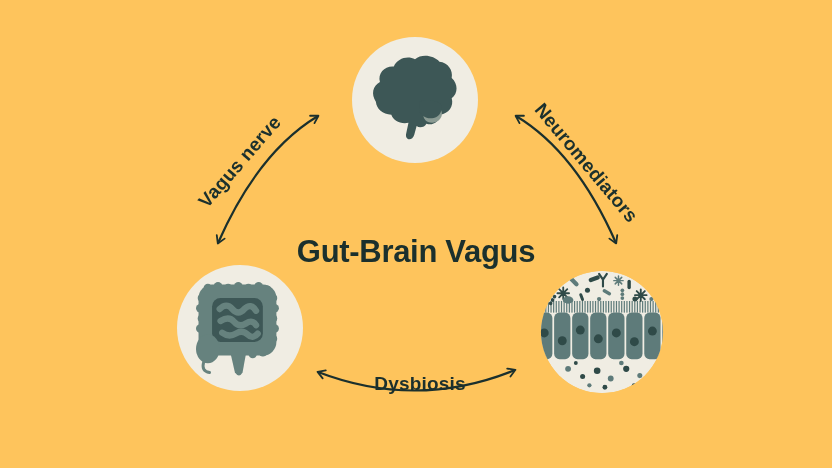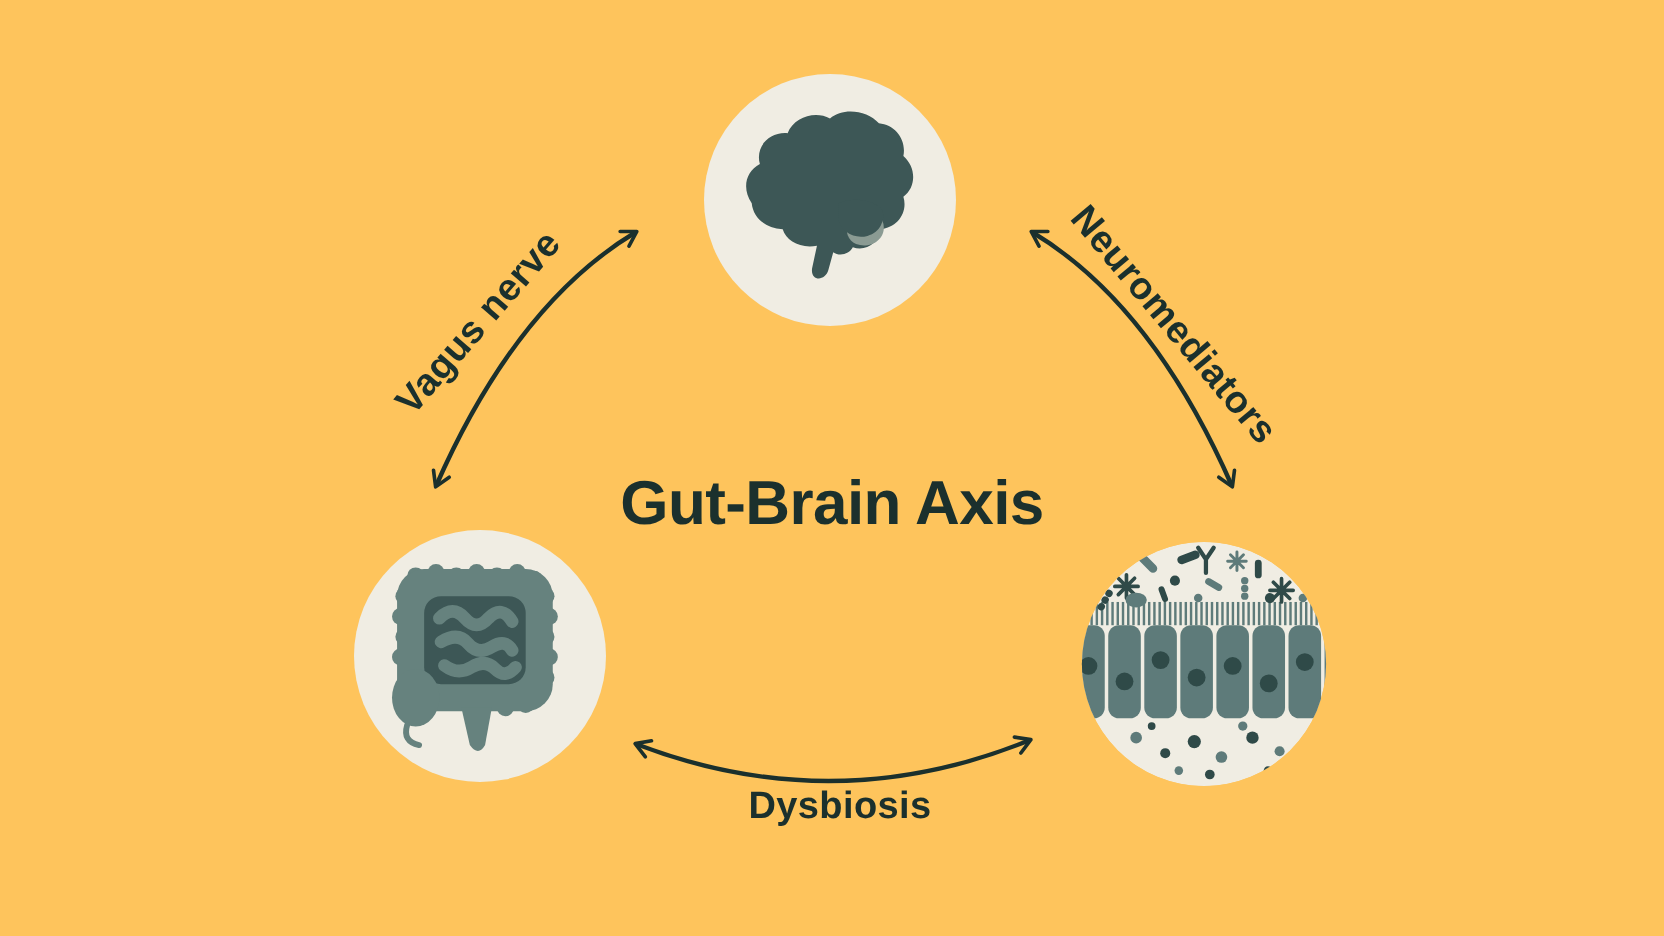--- a/index.html
+++ b/index.html
@@ -25,40 +25,40 @@
     position:absolute; left:416px; top:252px; transform:translate(-50%,-50%);
     font-size:31px; font-weight:bold; color:var(--ink); letter-spacing:-0.3px;
     white-space:nowrap;
   }
   .edge-label{
     position:absolute; font-size:19px; font-weight:bold; color:var(--ink);
     white-space:nowrap; letter-spacing:0.2px;
   }
   .label-left{left:240px; top:162px; transform:translate(-50%,-50%) rotate(-49deg);}
   .label-right{left:586px; top:163px; transform:translate(-50%,-50%) rotate(50deg);}
-  .label-bottom{left:420px; top:404px; transform:translate(-50%,-50%);}
+  .label-bottom{left:420px; top:384px; transform:translate(-50%,-50%);}
   .arrows{position:absolute; left:0; top:0; pointer-events:none;}
 </style>
 </head>
 <body>
 
 <div class="stage">
 
   <svg class="arrows" width="832" height="468" viewBox="0 0 832 468">
     <defs>
       <marker id="arrowV" viewBox="0 0 12 12" refX="9" refY="6" markerWidth="5.2" markerHeight="5.2" orient="auto-start-reverse" markerUnits="strokeWidth">
         <path d="M2,1.5 L9.5,6 L2,10.5" fill="none" stroke="var(--ink)" stroke-width="1.9" stroke-linecap="round" stroke-linejoin="round"></path>
       </marker>
     </defs>
     <path d="M 218 243 Q 258 152 318 116" fill="none" stroke="var(--ink)" stroke-width="2.2" marker-start="url(#arrowV)" marker-end="url(#arrowV)"></path>
     <path d="M 516 116 Q 576 152 616 243" fill="none" stroke="var(--ink)" stroke-width="2.2" marker-start="url(#arrowV)" marker-end="url(#arrowV)"></path>
     <path d="M 318 372 Q 417 410 515 370" fill="none" stroke="var(--ink)" stroke-width="2.2" marker-start="url(#arrowV)" marker-end="url(#arrowV)"></path>
   </svg>
 
-  <div class="title">Gut-Brain Axis</div>
+  <div class="title">Gut-Brain Vagus</div>
 
   <div class="edge-label label-left">Vagus nerve</div>
   <div class="edge-label label-right">Neuromediators</div>
   <div class="edge-label label-bottom">Dysbiosis</div>
 
   <div class="node node-brain">
     <svg width="106" height="98" viewBox="0 0 130 120" style="left:10px; top:14px;">
       <path style="fill:var(--dark)" d="M17,62 C11,53 13,43 22,38 C19,27 28,18 39,19 C43,9 56,5 65,10
            C73,3 88,5 95,13 C105,14 112,23 110,33 C118,40 118,52 110,58
            C113,68 106,77 96,78 C95,86 87,92 79,89 C77,93 71,95 67,92

